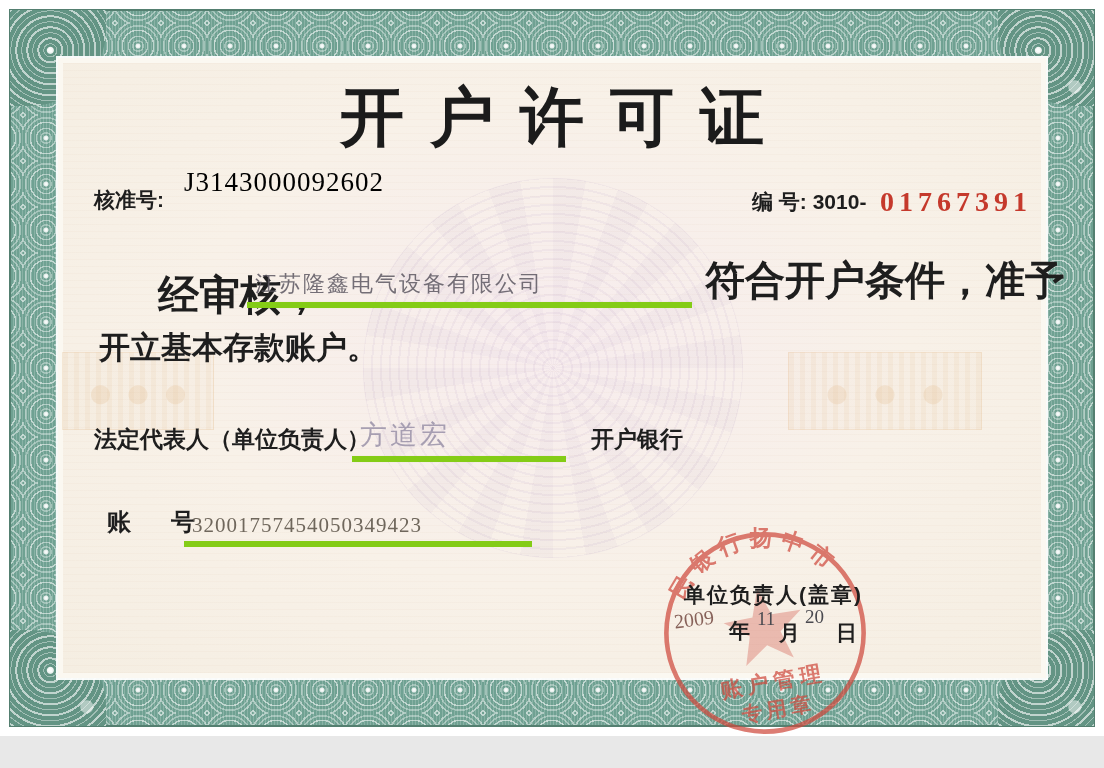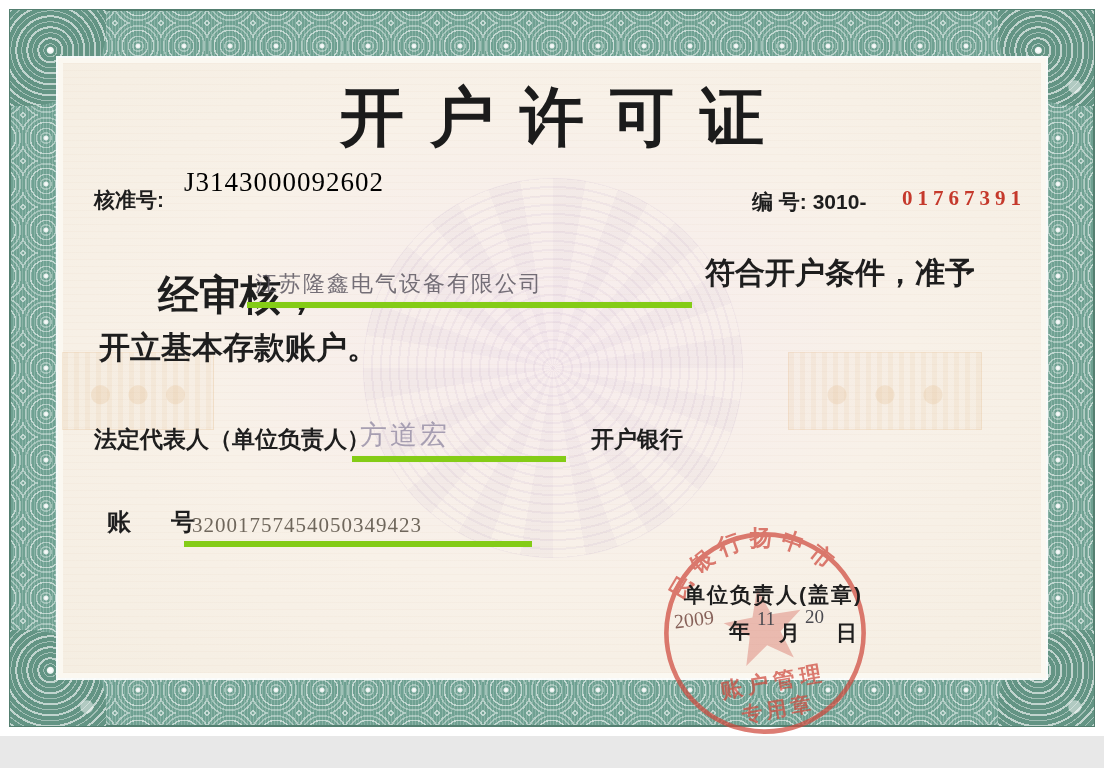--- a/index.html
+++ b/index.html
@@ -109,27 +109,27 @@
   <div class="wm-rosette"></div>
   <div class="wm-band wm-left"></div>
   <div class="wm-band wm-right"></div>
 
   <div class="t title">开户许可证</div>
 
   <div class="t lbl" style="left:94px;top:186px;font-size:21px;">核准号:</div>
   <div class="t typed" style="left:184px;top:167px;font-size:27px;color:#000000;letter-spacing:1px;">J3143000092602</div>
 
   <div class="t lbl" style="left:752px;top:188px;font-size:21px;">编 号: 3010-</div>
-  <div class="t typed serial-red" style="left:902px;top:186px;font-size:21px;">01767391</div>
+  <div class="t typed serial-red" style="left:880px;top:186px;font-size:28px;">01767391</div>
 
   <div class="t lbl" style="left:158px;top:268px;font-size:41px;">经审核，</div>
   <div class="fill-line" style="left:247px;top:222px;width:445px;height:80px;">
     <span class="typed" style="font-size:22px;color:#5d5862;opacity:.85;letter-spacing:2px;">江苏隆鑫电气设备有限公司</span>
   </div>
-  <div class="t lbl" style="left:705px;top:253px;font-size:30px;">符合开户条件，准予</div>
+  <div class="t lbl" style="left:705px;top:253px;font-size:40px;">符合开户条件，准予</div>
 
   <div class="t lbl" style="left:99px;top:327px;font-size:31px;">开立基本存款账户。</div>
 
   <div class="t lbl" style="left:94px;top:424px;font-size:23px;">法定代表人（单位负责人）</div>
   <div class="fill-line" style="left:352px;top:416px;width:214px;height:40px;">
     <span class="typed" style="font-size:27px;color:#8e86a0;opacity:.75;letter-spacing:3px;">方道宏</span>
   </div>
   <div class="t lbl" style="left:591px;top:424px;font-size:23px;font-family:Liberation Mono, monospace;">开户银行</div>
 
   <div class="t lbl" style="left:107px;top:506px;font-size:24px;letter-spacing:8px;">账　号</div>

